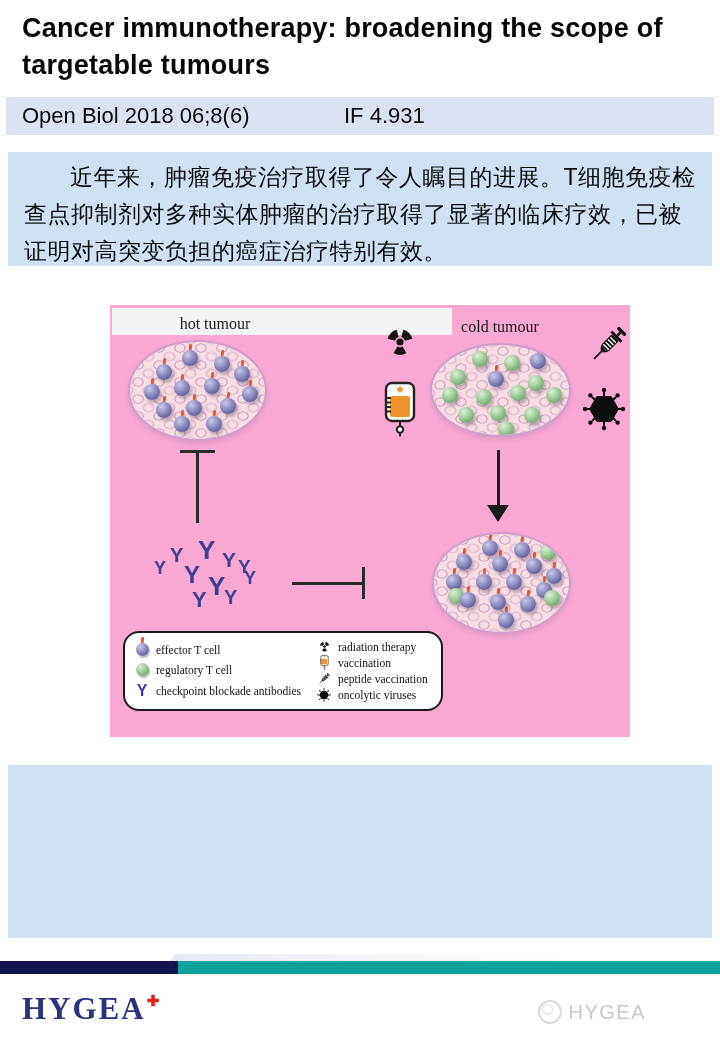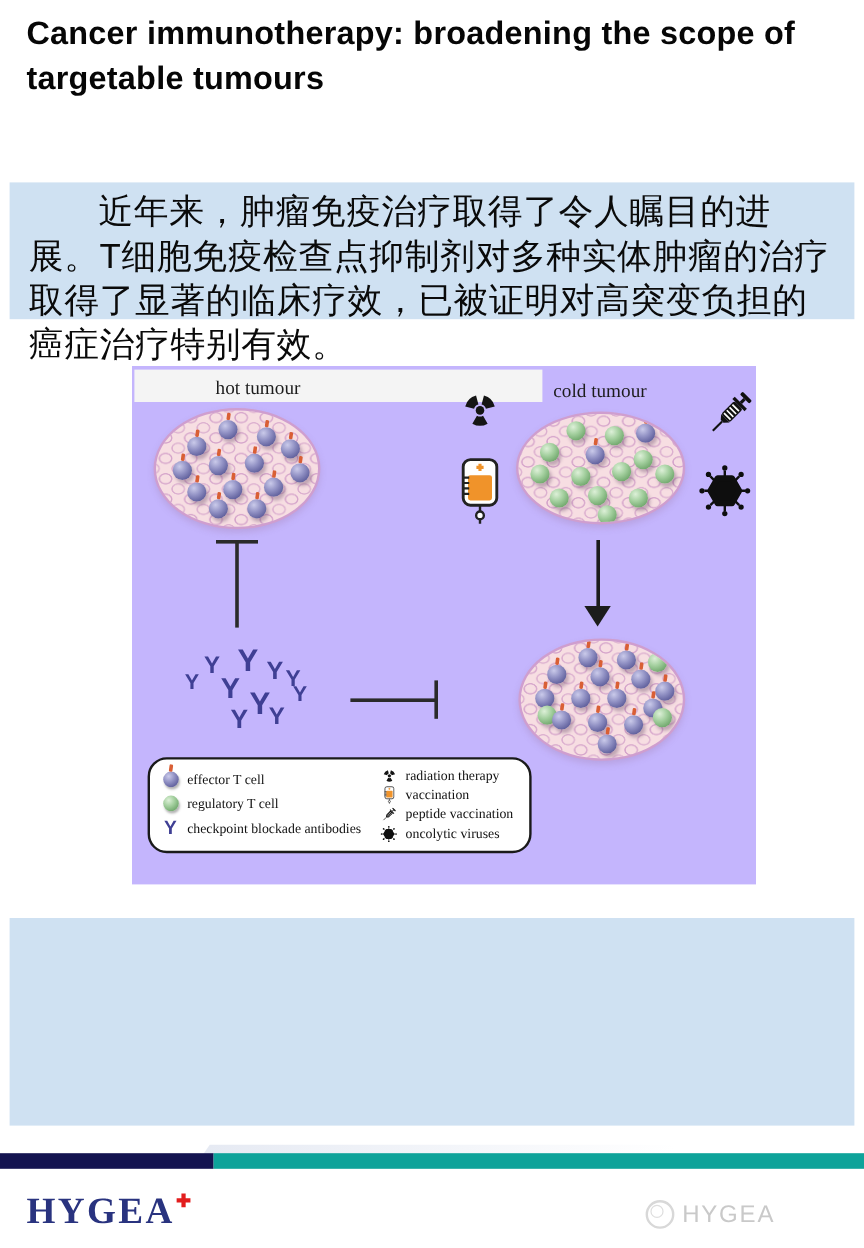--- a/index.html
+++ b/index.html
@@ -7,26 +7,26 @@
   .page{position:relative;width:664px;height:1040px;background:#fff;}
 
   
   .title{position:absolute;left:22px;top:10px;width:676px;font-size:27px;line-height:37px;font-weight:bold;color:#060606;letter-spacing:.2px;}
   .citation-bar{position:absolute;left:6px;top:97px;width:708px;height:38px;background:#dbe2f1;display:flex;align-items:center;font-size:22px;}
   .citation-bar .journal{margin-left:16px;width:300px;}
   .citation-bar .impact{margin-left:22px;}
 
   
   .intro-box{position:absolute;left:8px;top:152px;width:704px;height:114px;background:#cfe1f2;box-sizing:border-box;padding:7px 16px 0 16px;}
-  .intro-box p{margin:0;font-size:29px;line-height:37px;text-indent:2em;letter-spacing:.5px;}
+  .intro-box p{margin:0;font-size:23px;line-height:37px;text-indent:2em;letter-spacing:.5px;}
   .summary-box{position:absolute;left:8px;top:765px;width:704px;height:173px;background:#cfe1f2;box-sizing:border-box;padding:10px 18px 0 18px;}
   .summary-box p{margin:0;font-size:24px;line-height:40px;letter-spacing:.5px;}
 
   
-  .figure{position:absolute;left:110px;top:305px;width:520px;height:432px;background:#c4b5fd;}
+  .figure{position:absolute;left:110px;top:305px;width:520px;height:432px;background:#f9a8d4;}
   .fig-topstrip{position:absolute;left:2px;top:3px;width:340px;height:27px;background:#f4f4f4;}
   .tumour-label{position:absolute;font-family:"Liberation Serif",serif;font-size:16px;color:#1c1c1c;text-align:center;}
   .tumour{position:absolute;border-radius:50%;border:2px solid #cf9ecf;overflow:hidden;background:#f7dee2;box-shadow:0 3px 5px rgba(150,110,150,.25);}
   .tumour::before{content:"";position:absolute;inset:-2px;
     background-image:
       radial-gradient(ellipse 8px 6.5px at 10px 8px, rgba(0,0,0,0) 52%, rgba(186,118,184,.55) 60%, rgba(186,118,184,.55) 68%, rgba(0,0,0,0) 75%),
       radial-gradient(ellipse 8px 6.5px at 10px 8px, rgba(0,0,0,0) 52%, rgba(186,118,184,.45) 60%, rgba(186,118,184,.45) 68%, rgba(0,0,0,0) 75%);
     background-size:21px 17px,21px 17px;
     background-position:0 0,10.5px 8.5px;}
   .cell{position:absolute;width:16px;height:16px;border-radius:50%;box-shadow:2px 3px 3px rgba(110,80,110,.4);z-index:2;}
@@ -64,20 +64,24 @@
   .wm-icon::before{content:"";position:absolute;left:2px;top:2px;width:9px;height:9px;border:1.5px solid #dedede;border-radius:50%;}
   .wm-text{font-size:20px;letter-spacing:1.5px;color:#c9c9c9;}
 </style>
 </head>
 <body>
 
 <div class="page">
 
   <div class="title">Cancer immunotherapy: broadening the scope of targetable tumours</div>
 
+  <div class="citation-bar">
+    <span class="journal">Open Biol 2018 06;8(6)</span>
+    <span class="impact">IF 4.931</span>
+  </div>
 
   <div class="intro-box">
     <p>近年来，肿瘤免疫治疗取得了令人瞩目的进展。T细胞免疫检查点抑制剂对多种实体肿瘤的治疗取得了显著的临床疗效，已被证明对高突变负担的癌症治疗特别有效。</p>
   </div>
 
   <div class="figure">
     <div class="fig-topstrip"></div>
 
     <div class="tumour-label" style="left:40px;top:10px;width:130px;">hot tumour</div>
     <div class="tumour-label" style="left:325px;top:13px;width:130px;">cold tumour</div>

